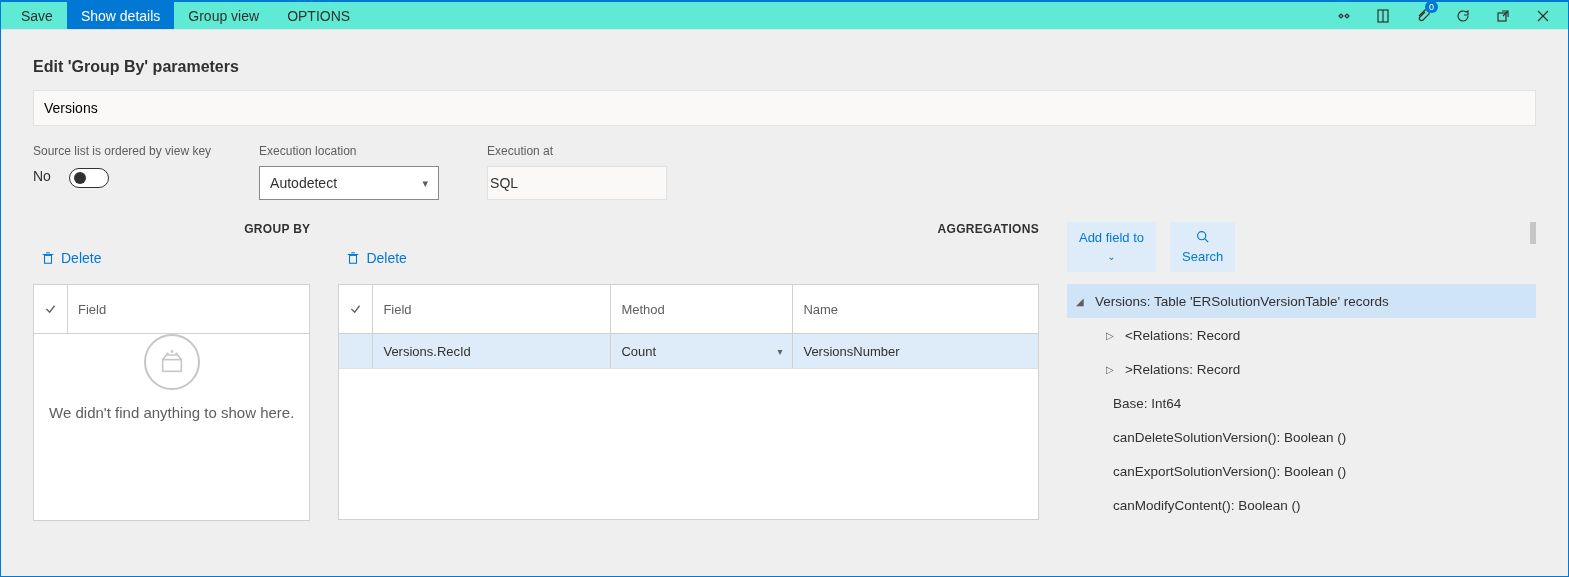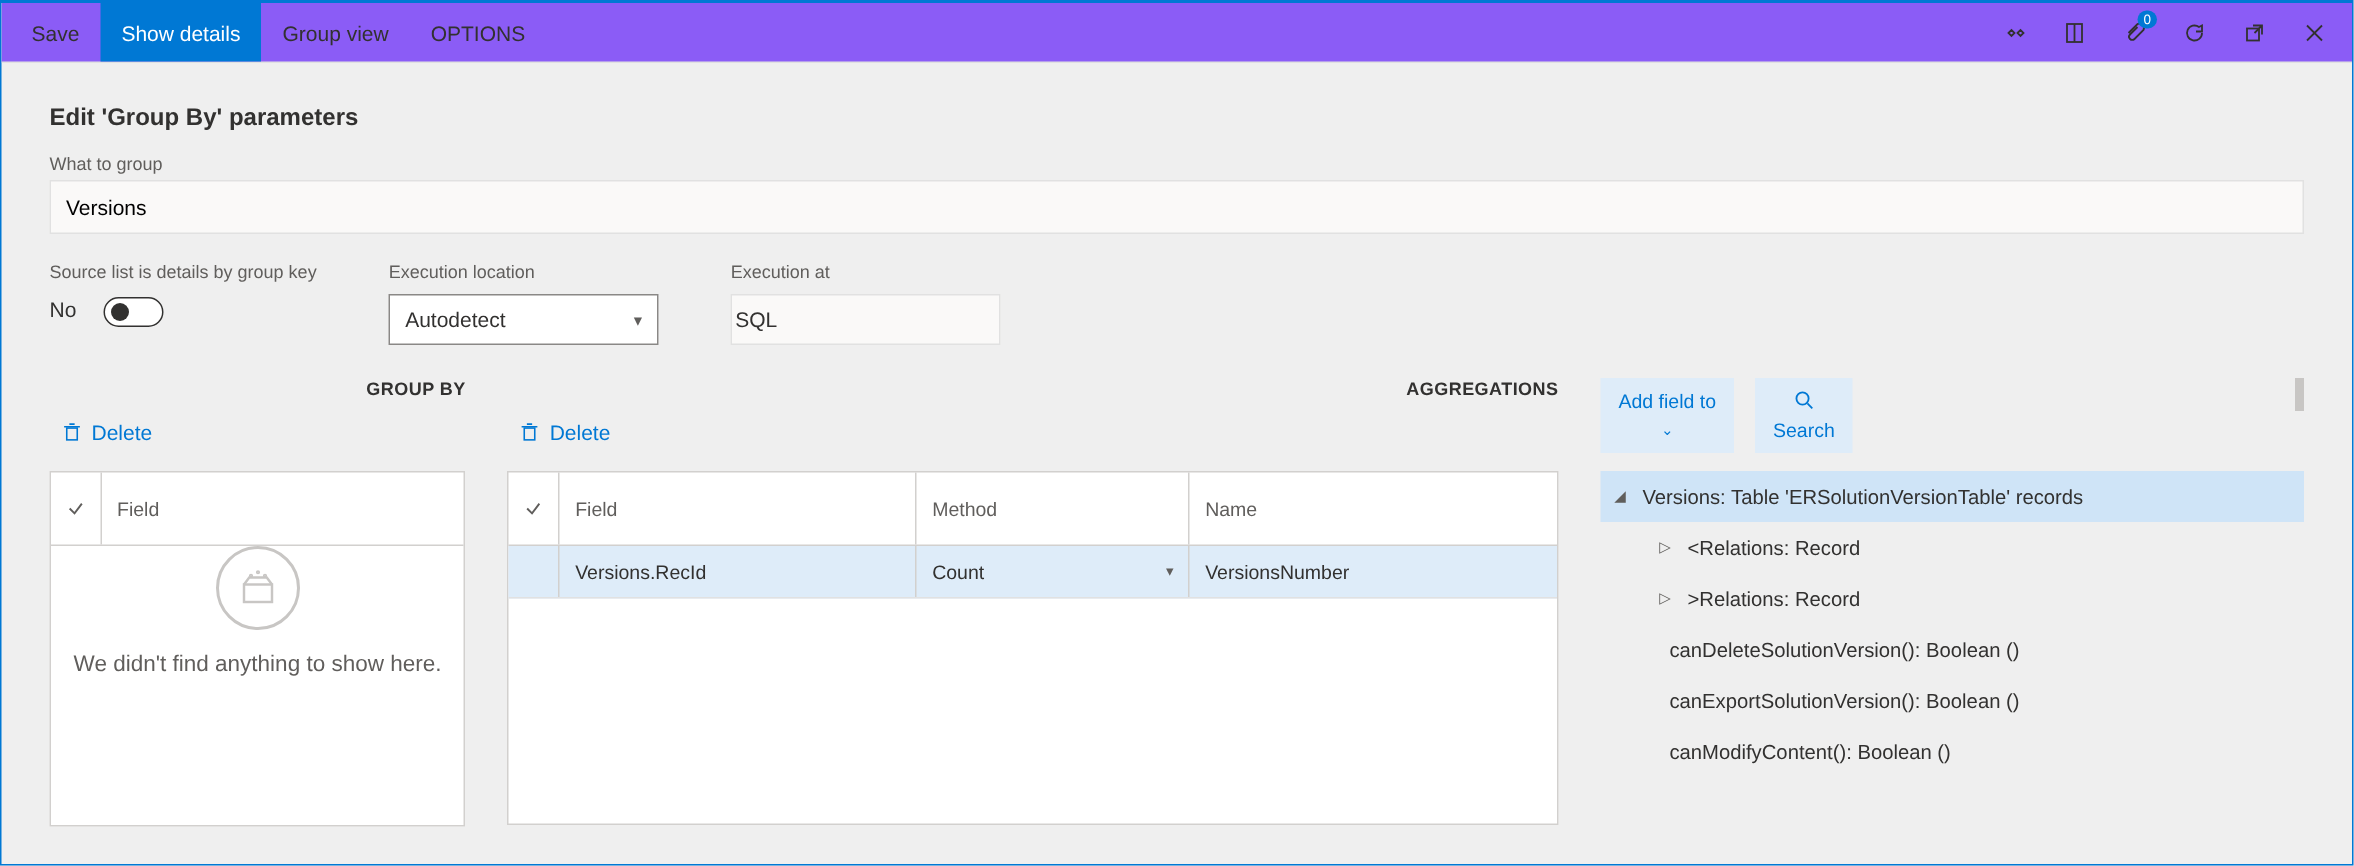--- a/index.html
+++ b/index.html
@@ -11,22 +11,22 @@
     width: 1569px;
     height: 577px;
     overflow: hidden;
     border-top: 2px solid #0078d4;
     border-left: 1px solid #0078d4;
     border-right: 1px solid #0078d4;
     border-bottom: 1px solid #0078d4;
   }
   
   .toolbar {
-    height: 40px;
-    background: #8b5cf6;
+    height: 28px;
+    background: #5eead4;
     display: flex;
     align-items: stretch;
     border-bottom: 1px solid #e1e1e1;
   }
   .toolbar-left { display: flex; align-items: stretch; }
   .toolbar-item {
     display: flex;
     align-items: center;
     padding: 0 14px;
     gap: 6px;
@@ -315,26 +315,25 @@
           <line x1="3" y1="3" x2="13" y2="13"></line>
           <line x1="13" y1="3" x2="3" y2="13"></line>
         </svg>
     </div>
   </div>
 </div>
 
 <div class="content">
   <div class="page-title">Edit 'Group By' parameters</div>
 
-  <div class="field-label">What to group</div>
   <input class="large-input" value="Versions" style="">
 
   <div class="param-row">
     <div class="param-block">
-      <div class="field-label">Source list is details by group key</div>
+      <div class="field-label">Source list is ordered by view key</div>
       <div class="toggle-row">
         <span class="toggle-text">No</span>
         <div class="toggle">
           <div class="knob"></div>
         </div>
       </div>
     </div>
     <div class="param-block">
       <div class="field-label">Execution location</div>
       <div class="select-box">
@@ -441,20 +440,23 @@
         </div>
         <div class="tree-row child">
           <span class="expander">▷</span>
           <span>&lt;Relations: Record</span>
         </div>
         <div class="tree-row child">
           <span class="expander">▷</span>
           <span>&gt;Relations: Record</span>
         </div>
         <div class="tree-row leaf">
+          <span>Base: Int64</span>
+        </div>
+        <div class="tree-row leaf">
           <span>canDeleteSolutionVersion(): Boolean ()</span>
         </div>
         <div class="tree-row leaf">
           <span>canExportSolutionVersion(): Boolean ()</span>
         </div>
         <div class="tree-row leaf">
           <span>canModifyContent(): Boolean ()</span>
         </div>
       </div>
       <div class="tree-scroll-ind"></div>

